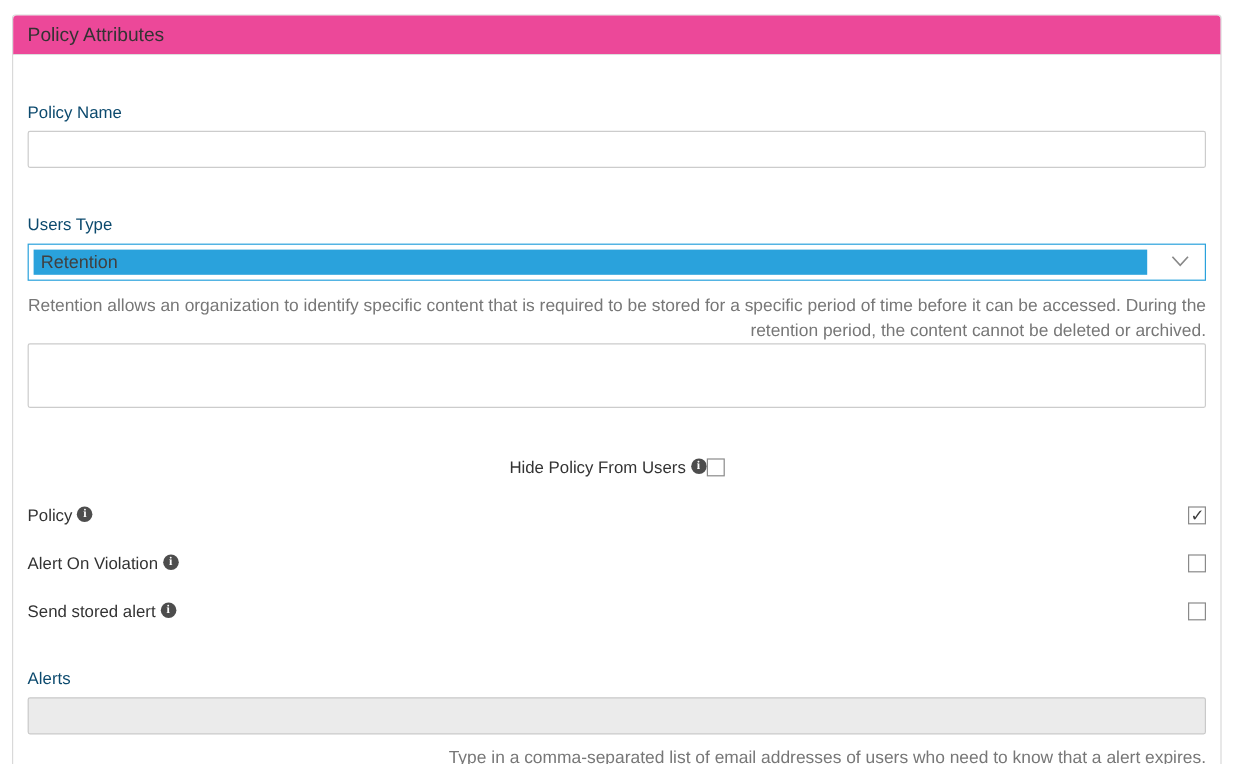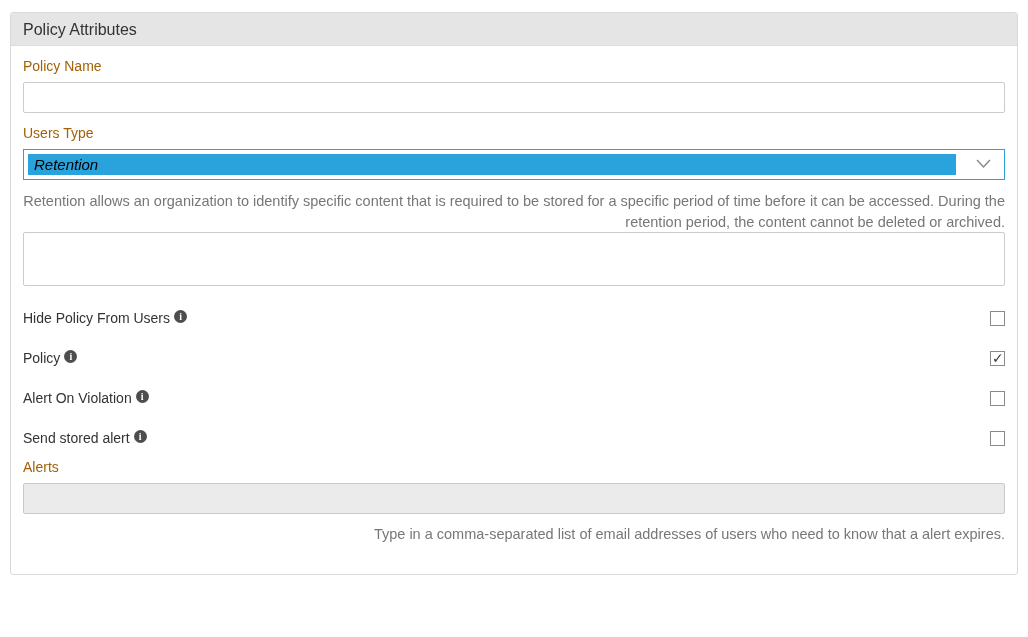--- a/index.html
+++ b/index.html
@@ -9,36 +9,36 @@
     font-family: "Liberation Sans", "DejaVu Sans", sans-serif;
     overflow: hidden;
   }
   .panel {
     margin: 12px 10px 0 10px;
     border: 1px solid var(--panel-border, #d9d9d9);
     border-radius: 3px;
     background: #fff;
   }
   .panel-header {
-    background: #e5e5e5;
+    background: #ec4899;
     border-bottom: 1px solid #ddd;
     border-radius: 3px 3px 0 0;
     padding: 7px 12px 7px 12px;
     font-size: 16px;
     color: #333;
     height: 33px;
     line-height: 19px;
   }
   .panel-body { padding: 0 12px 29px 12px; }
 
   .field-label {
     display: block;
-    margin: 12px 0 7px 0;
-    font-size: 14px;
-    color: #a16207;
+    margin: 39px 0 7px 0;
+    font-size: 14px;
+    color: #0c4a6e;
     line-height: 17px;
   }
   .text-input {
     display: block;
     width: 100%;
     height: 31px;
     border: 1px solid #ccc;
     border-radius: 2px;
     background: #fff;
     font-size: 14px;
@@ -69,27 +69,26 @@
     position: relative;
     height: 31px;
     border: 1px solid var(--accent, #2aa2dc);
     background: #fff;
     padding: 4px 48px 4px 4px;
     cursor: pointer;
   }
   .select-highlight {
     height: 21px;
     background: var(--accent, #2aa2dc);
-    color: #000000;
+    color: #404040;
     font-size: 15px;
     line-height: 21px;
     padding-left: 6px;
     overflow: hidden;
     white-space: nowrap;
-    font-style: italic;
   }
   .select-chevron {
     position: absolute;
     right: 13px;
     top: 9px;
     width: 15px;
     height: 10px;
   }
 
   .type-description, .field-help {
@@ -100,21 +99,21 @@
     text-align: right;
   }
   .field-help { margin-top: 10px; }
 
   .check-row {
     display: flex;
     align-items: center;
     justify-content: space-between;
     margin-top: 23px;
   }
-  .check-row.first { margin-top: 24px; }
+  .check-row.first { margin-top: 41px; justify-content: center; }
   .check-label {
     font-size: 14px;
     color: #333;
     line-height: 17px;
   }
   .info-icon {
     display: inline-block;
     width: 13px;
     height: 13px;
     border-radius: 50%;

